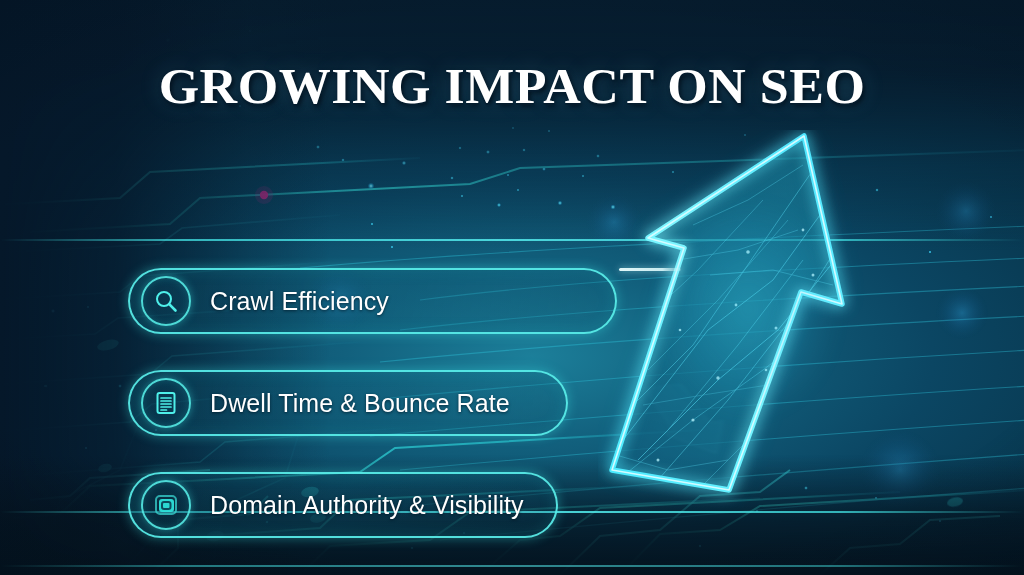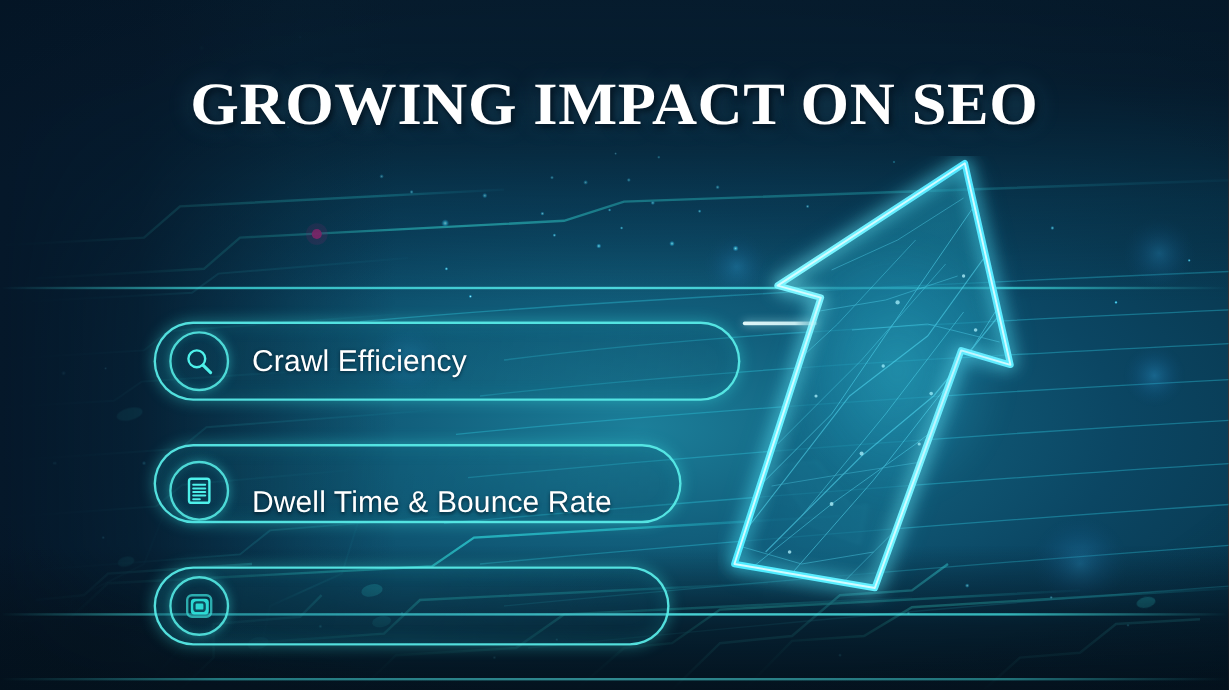--- a/index.html
+++ b/index.html
@@ -9,21 +9,21 @@
   }
   body {
     font-family: "Liberation Sans", sans-serif;
   }
 
   #stage {
     position: relative;
     width: 1024px;
     height: 575px;
     overflow: hidden;
-    background: #c2410c;
+    background: #0369a1;
   }
 
   
   .bg-base {
     position: absolute;
     inset: 0;
     background:
       radial-gradient(115% 95% at 52% 62%, #1c7f9a 0%, #12607d 16%, #0b4663 34%, #073349 55%, #052234 74%, #03161f 100%);
   }
   .bg-vignette {
@@ -100,21 +100,21 @@
     border: 2px solid rgba(90,240,235,0.92);
     background: linear-gradient(100deg, rgba(13,72,96,0.42) 0%, rgba(16,92,118,0.30) 50%, rgba(14,80,104,0.20) 100%);
     box-shadow:
       0 0 12px rgba(60,230,230,0.40),
       inset 0 0 16px rgba(40,190,200,0.16);
     margin-bottom: 23px;
     box-sizing: border-box;
     margin-top: 36px;
   }
   .card-1 { width: 489px; }
-  .card-2 { width: 440px; align-items: flex-end; }
+  .card-2 { width: 440px; }
   .card-3 { width: 430px; }
 
   .card-icon {
     flex: 0 0 auto;
     width: 46px;
     height: 46px;
     margin-left: 11px;
     border-radius: 50%;
     border: 2px solid rgba(85,235,230,0.9);
     display: flex;
@@ -433,16 +433,17 @@
     </div>
 
     <div class="card card-3">
       <div class="card-icon">
         <svg width="28" height="28" viewBox="0 0 28 28" aria-hidden="true">
           <rect x="4" y="5" width="20" height="18" rx="4" fill="none" stroke="#3ad6d2" stroke-width="2" opacity="0.75"></rect>
           <rect x="7" y="8" width="15" height="13" rx="3" fill="#2fe6de" opacity="0.92"></rect>
           <rect x="10" y="11" width="8.5" height="7" rx="2" fill="none" stroke="#0c4a5c" stroke-width="2"></rect>
         </svg>
       </div>
+      <div class="card-label">Domain Authority &amp; Visibility</div>
     </div>
 
   </div>
 </div>
 
 </body></html>

